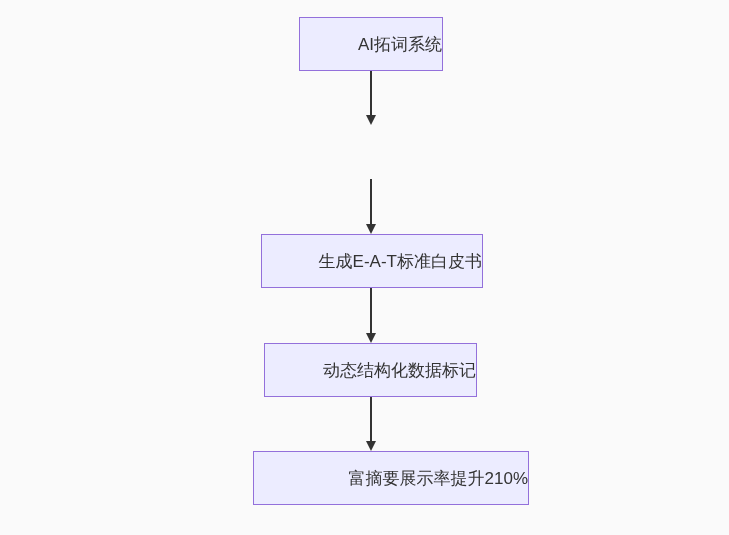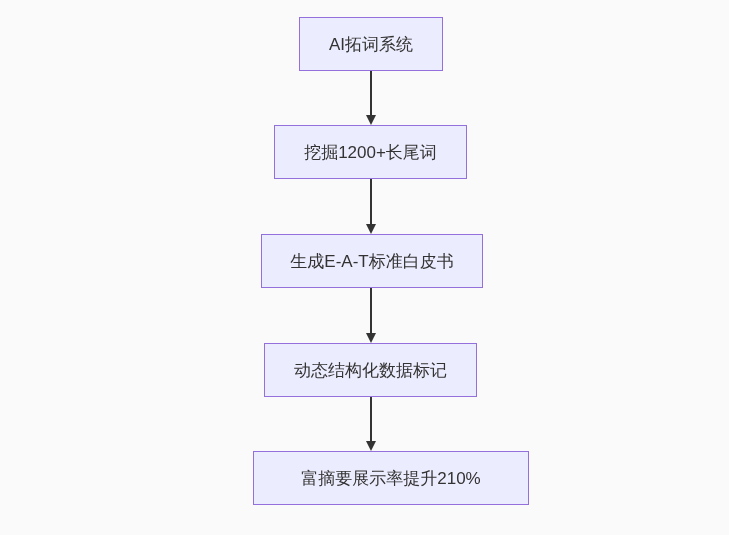--- a/index.html
+++ b/index.html
@@ -20,21 +20,21 @@
     position: relative;
     width: 729px; height: 535px;
   }
   .node {
     position: absolute;
     height: 54px;
     background: var(--node-fill);
     border: 1.5px solid var(--node-border);
     display: flex;
     align-items: center;
-    justify-content: center;
+    justify-content: flex-end;
   }
   .node-label {
     color: var(--text);
     font-size: 17px;
     line-height: 1;
     white-space: nowrap;
   }
   .edge {
     position: absolute;
     left: 365px;
@@ -58,23 +58,20 @@
 </style>
 </head>
 <body>
 
 <div class="stage">
 
   <div class="node" style="left:299px; top:17px;  width:144px;">
     <span class="node-label">AI拓词系统</span>
   </div>
 
-  <div class="node" style="left:274px; top:125px; width:193px;">
-    <span class="node-label">挖掘1200+长尾词</span>
-  </div>
 
   <div class="node" style="left:261px; top:234px; width:222px;">
     <span class="node-label">生成E-A-T标准白皮书</span>
   </div>
 
   <div class="node" style="left:264px; top:343px; width:213px;">
     <span class="node-label">动态结构化数据标记</span>
   </div>
 
   <div class="node" style="left:253px; top:451px; width:276px;">

